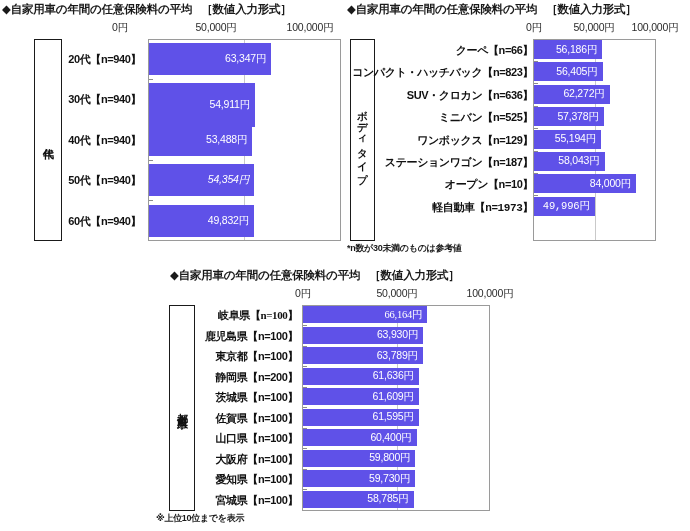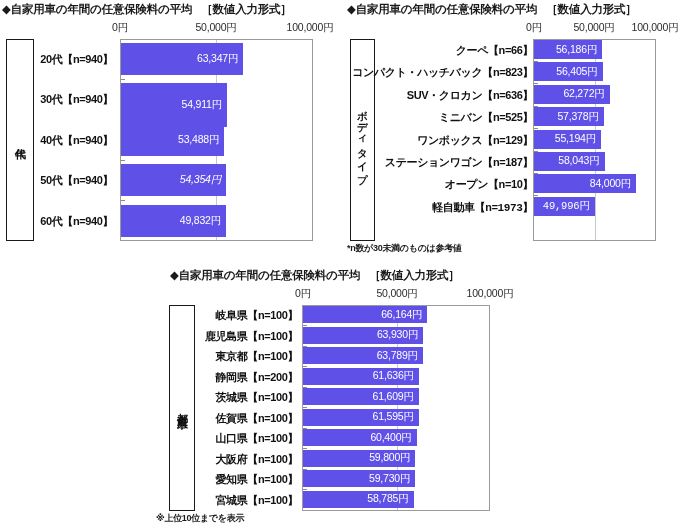--- a/index.html
+++ b/index.html
@@ -129,21 +129,21 @@
 <div class="chart-block" id="chart-age" style="left:0px;top:2px;width:345px;">
   <div class="chart-title" style="margin-left:2px;">
     <span>◆自家用車の年間の任意保険料の平均</span><span class="bracket">［数値入力形式］</span>
   </div>
   <div class="axis-row" style="margin-top:4px;">
     <span class="axis-tick" style="left:120px;">0円</span>
     <span class="axis-tick" style="left:216px;">50,000円</span>
     <span class="axis-tick" style="left:310px;">100,000円</span>
   </div>
 
-  <div class="plot-wrap" style="height:204px;margin-top:3px;">
+  <div class="plot-wrap" style="height:204px;margin-top:3px;margin-left:28px;">
     <div class="axis-title-box" style="left:6px;top:0px;width:28px;height:202px;">
       <span class="axis-title-text">年代</span>
     </div>
 
     <div class="plot-frame" style="left:120px;width:193px;height:202px;">
       <div class="gridline" style="left:95px;"></div>
     </div>
 
     <div class="rows" style="position:absolute;left:0;top:0;width:345px;">
 
@@ -283,21 +283,21 @@
   <div class="plot-wrap" style="height:208px;margin-top:3px;">
     <div class="axis-title-box" style="left:13px;top:0px;width:26px;height:206px;">
       <span class="axis-title-text" style="letter-spacing:2px;">都道府県</span>
     </div>
 
     <div class="plot-frame" style="left:146px;width:188px;height:206px;">
       <div class="gridline" style="left:94px;"></div>
     </div>
 
     <div class="rows" style="position:absolute;left:0;top:0;width:400px;">
-      <div class="row" style="height:20.5px;">
+      <div class="row" style="height:20.5px;font-family:Liberation Serif, serif;">
         <span class="cat-label" style="right:258px;top:3px;">岐阜県【n=100】</span>
         <div class="tickmark" style="left:147px;top:20px;"></div>
         <div class="bar" style="left:147px;top:1px;width:124.4px;height:17px;">
           <span class="bar-value">66,164円</span>
         </div>
       </div>
       <div class="row" style="height:20.5px;">
         <span class="cat-label" style="right:258px;top:3px;">鹿児島県【n=100】</span>
         <div class="tickmark" style="left:147px;top:20px;"></div>
         <div class="bar" style="left:147px;top:1px;width:120.2px;height:17px;">

